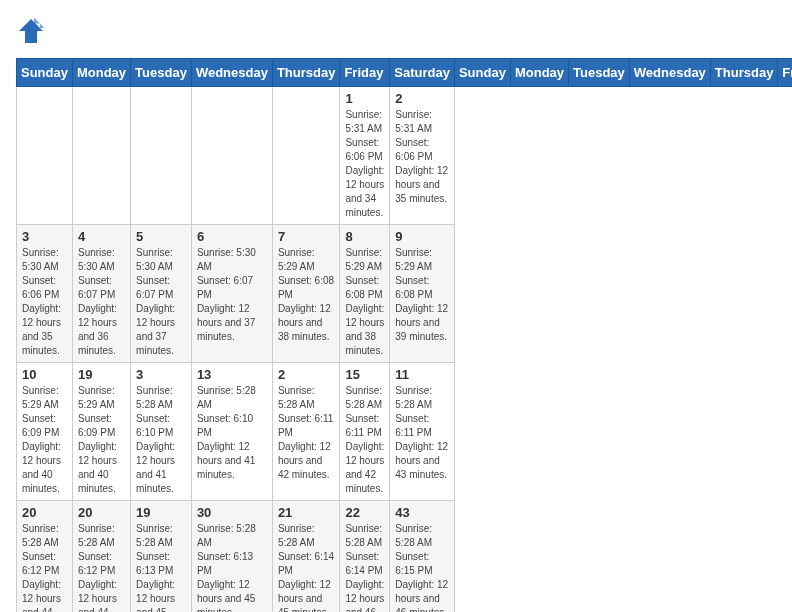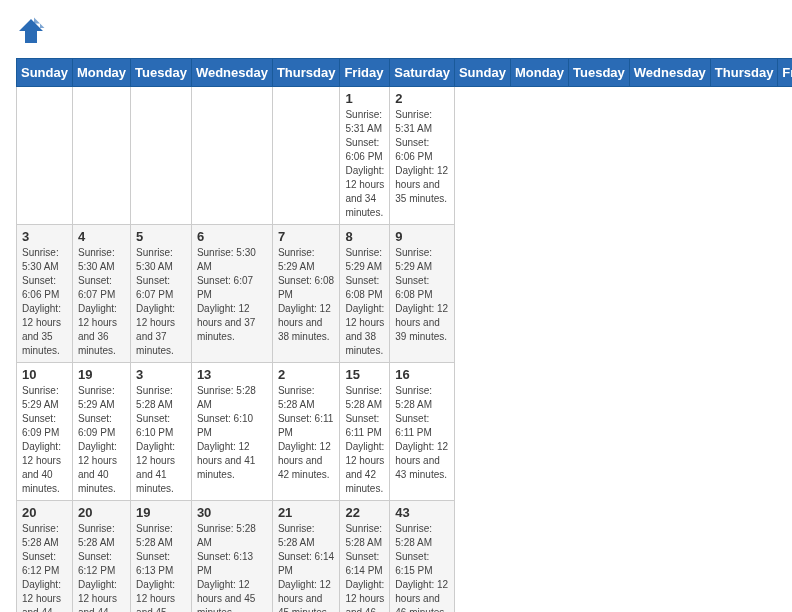--- a/index.html
+++ b/index.html
@@ -228,21 +228,21 @@
 Sunset: 6:11 PM
 Daylight: 12 hours and 42 minutes.</div>
         </td>
         <td>
           <span class="day-num">15</span>
           <div class="day-info" style="white-space: pre-line;">Sunrise: 5:28 AM
 Sunset: 6:11 PM
 Daylight: 12 hours and 42 minutes.</div>
         </td>
         <td>
-          <span class="day-num">16</span>
+          <span class="day-num">11</span>
           <div class="day-info" style="white-space: pre-line;">Sunrise: 5:28 AM
 Sunset: 6:11 PM
 Daylight: 12 hours and 43 minutes.</div>
         </td>
       </tr>
       <tr>
         <td>
           <span class="day-num">20</span>
           <div class="day-info" style="white-space: pre-line;">Sunrise: 5:28 AM
 Sunset: 6:12 PM

